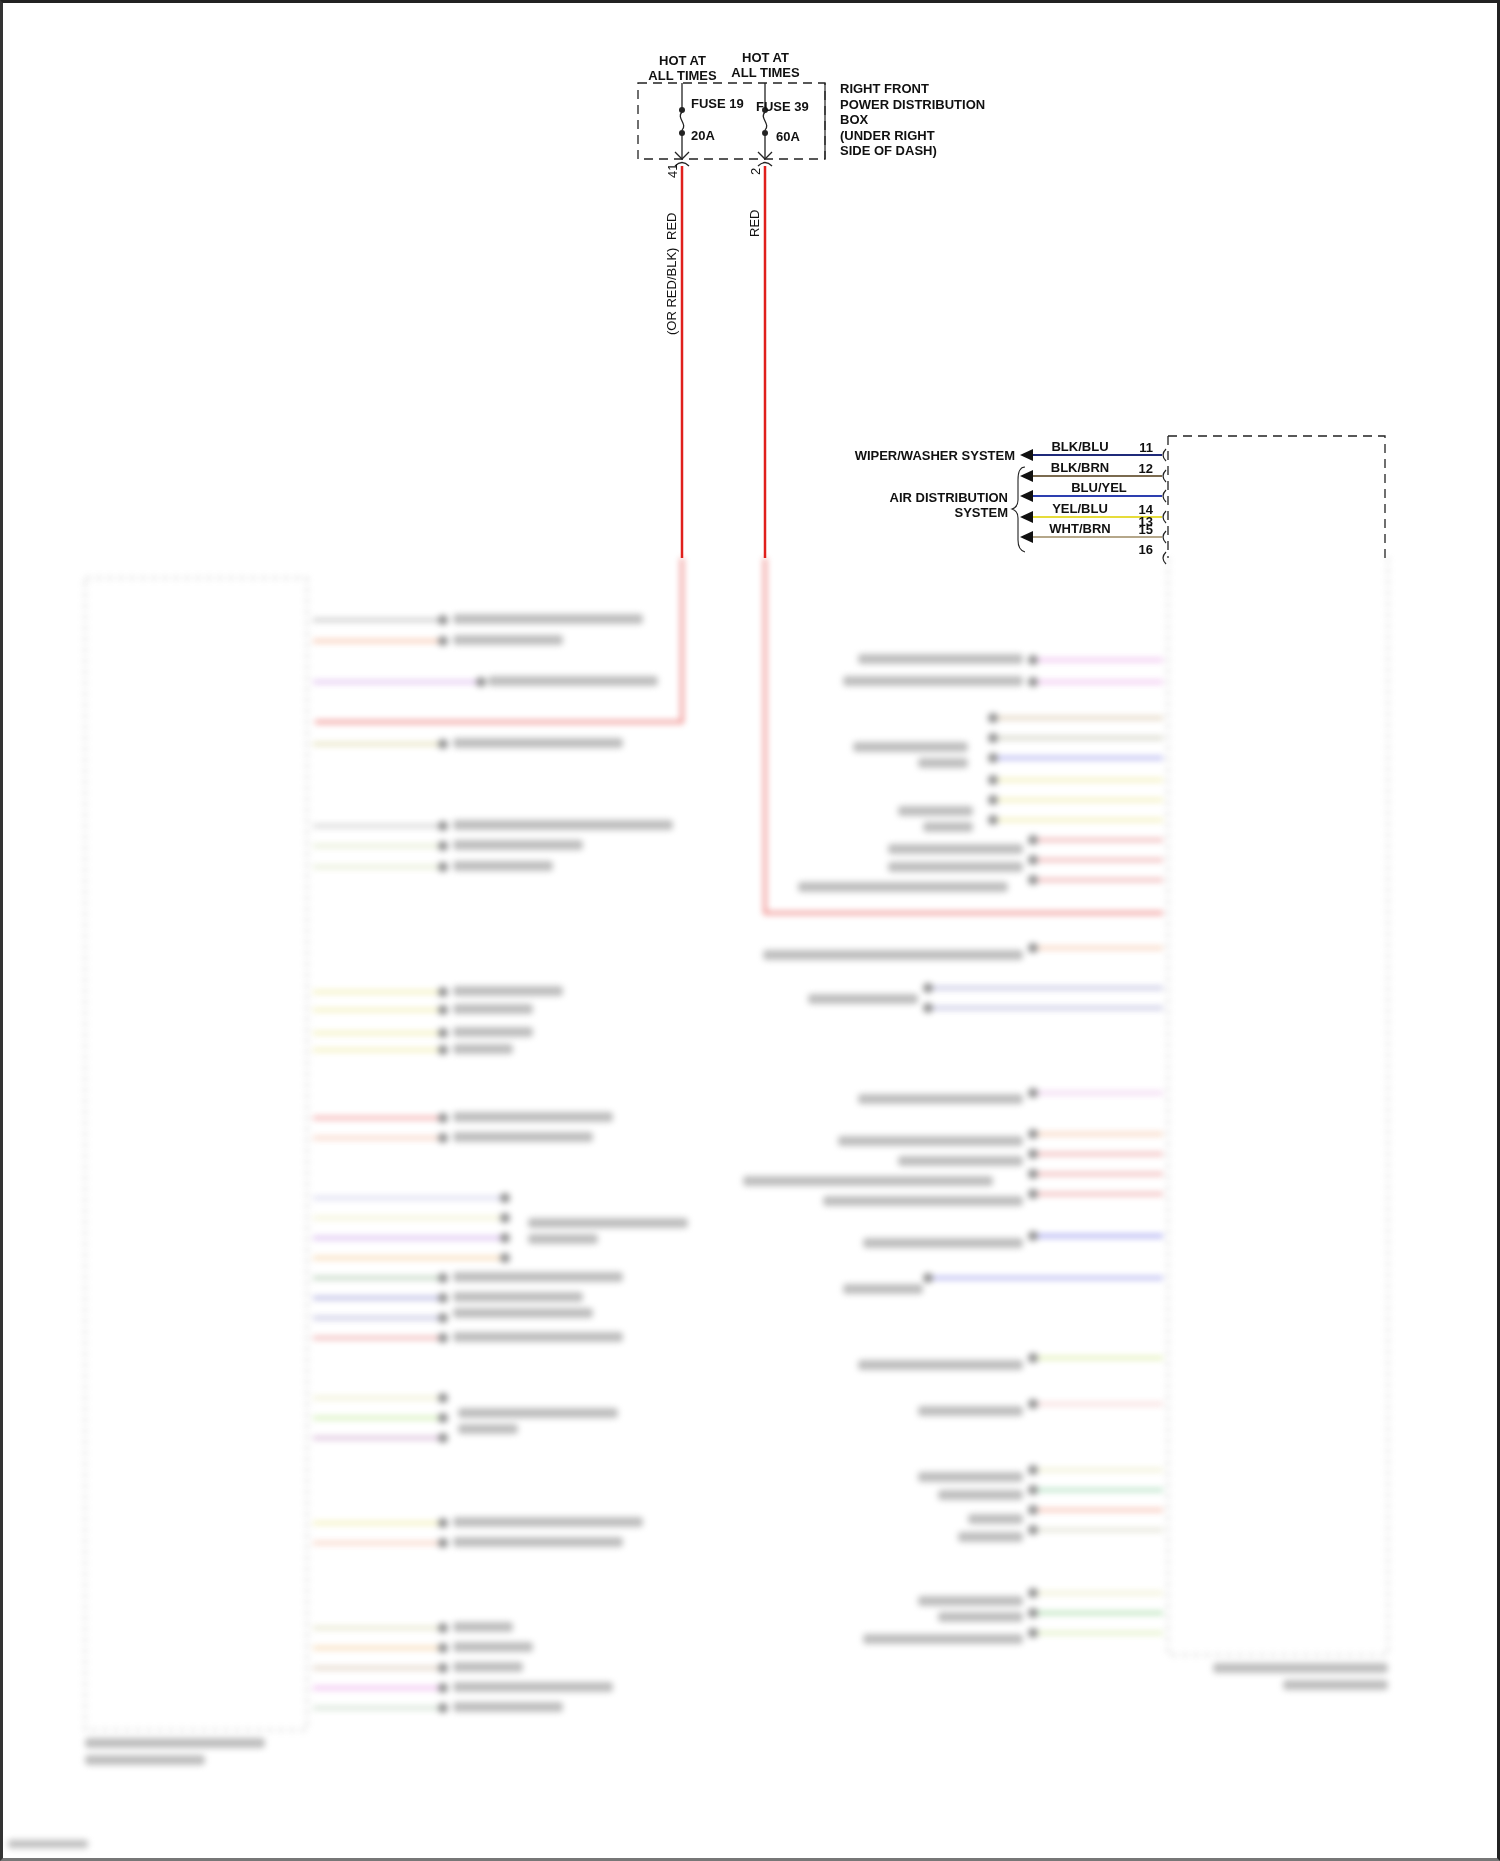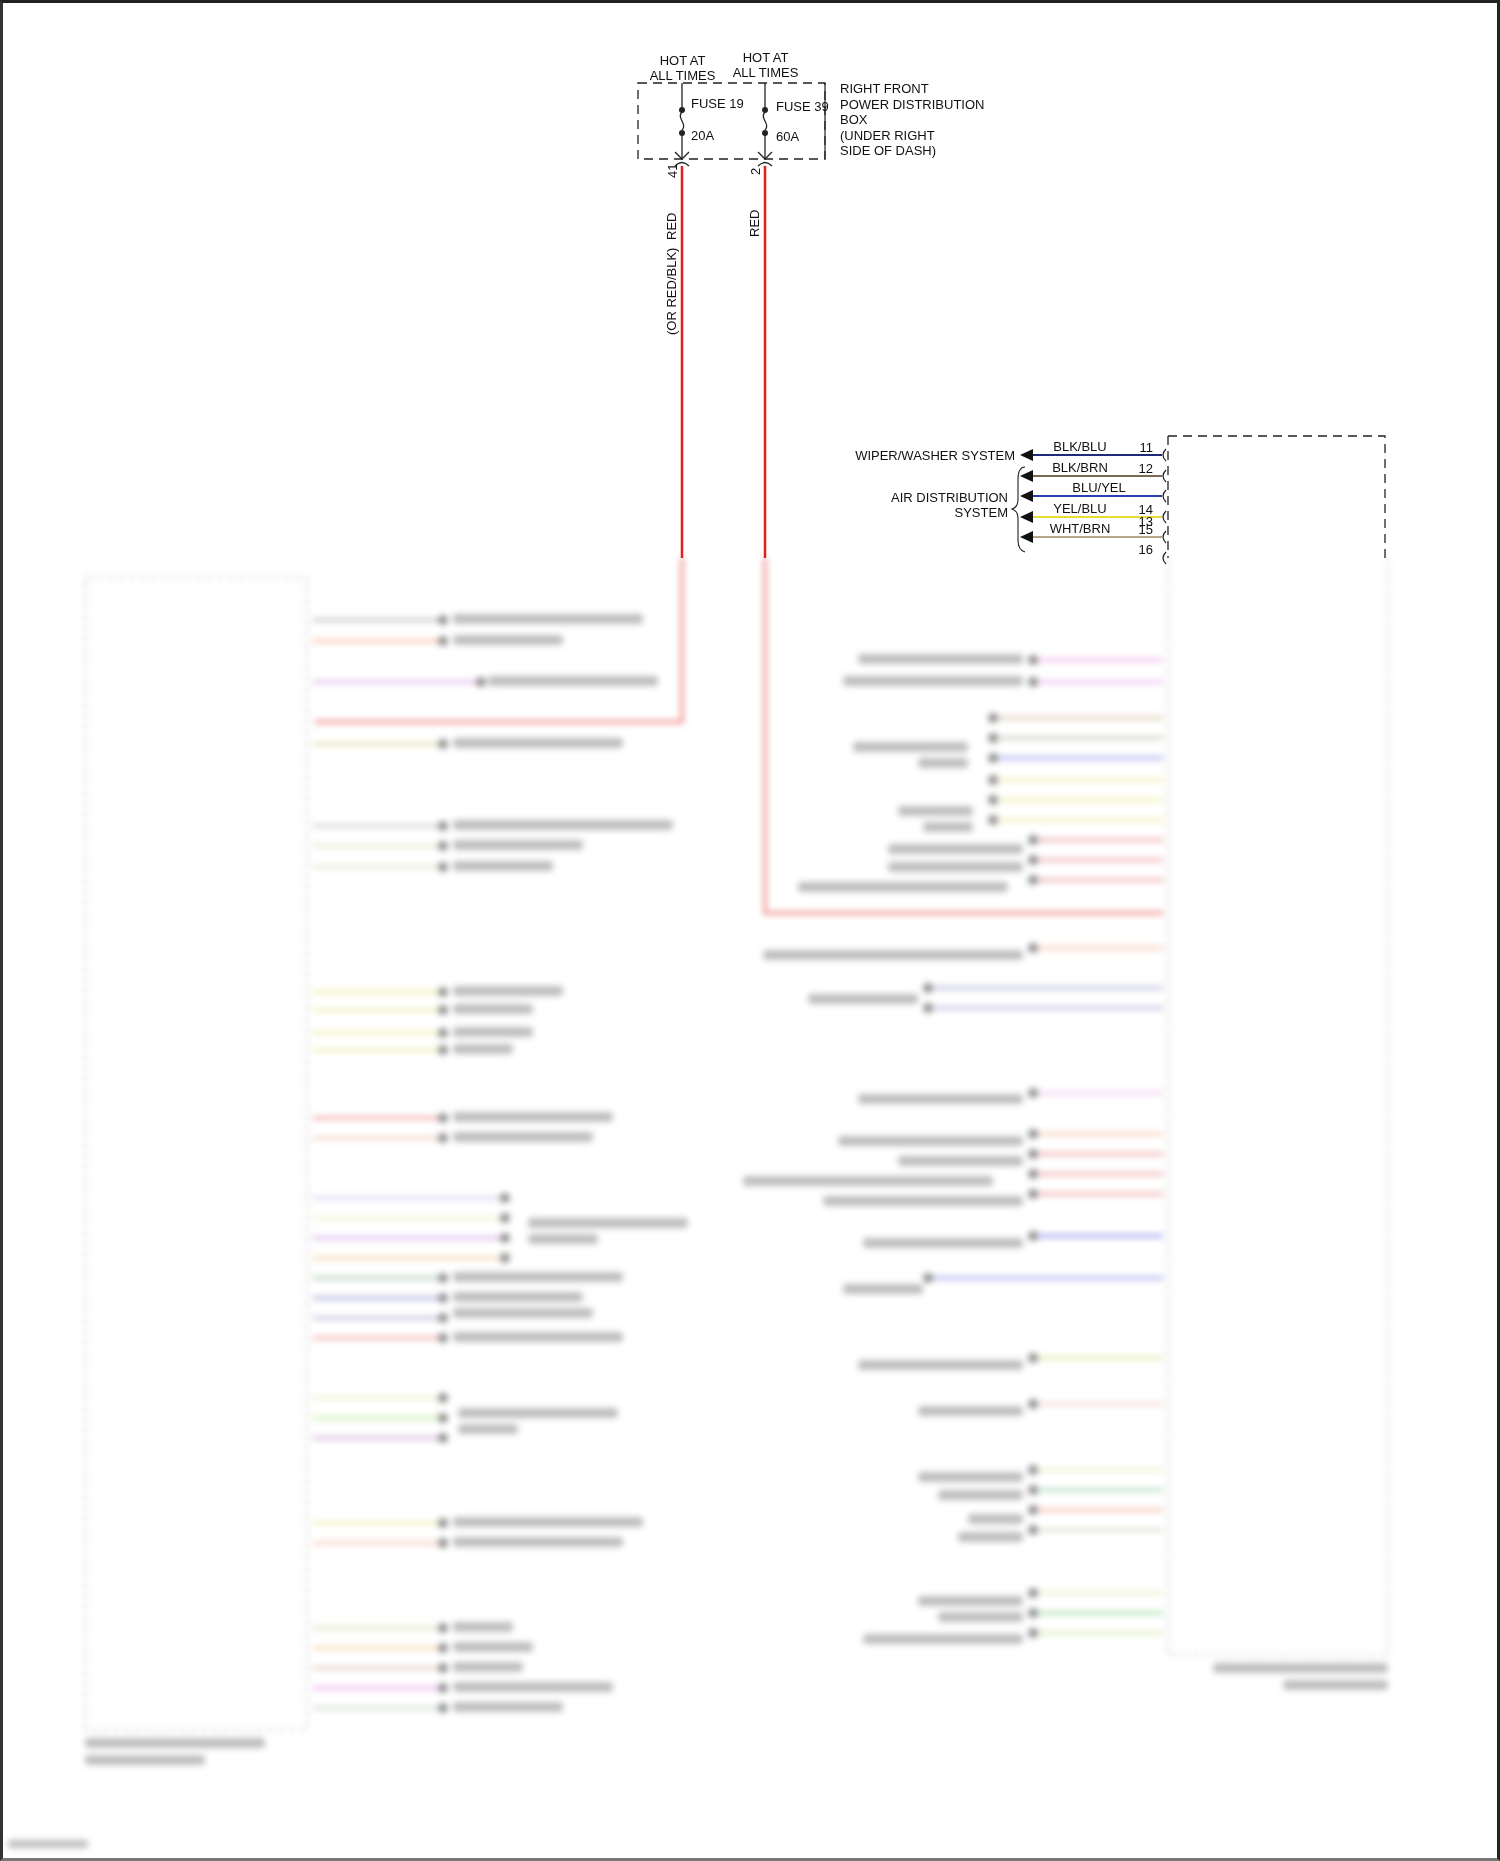--- a/index.html
+++ b/index.html
@@ -1,19 +1,19 @@
 <!DOCTYPE html>
 <html><head>
 <meta charset="utf-8">
 <style>
   html,body{margin:0;padding:0;background:#fff;}
   body{width:1500px;height:1861px;position:relative;overflow:hidden;font-family:"Liberation Sans",sans-serif;}
   .frame{position:absolute;left:0;top:0;width:1494px;height:1855px;border:3px solid #222;border-bottom-color:#777;border-left-color:#333;}
   svg{position:absolute;left:0;top:0;}
-  .lbl{position:absolute;font-size:13px;color:#111;line-height:15px;white-space:nowrap;}
+  .lbl{position:absolute;font-size:13px;color:#111;line-height:15px;white-space:nowrap;font-weight:bold;}
   .c{text-align:center;}
   .r{text-align:right;}
   .vert{position:absolute;font-size:13px;color:#111;transform:rotate(-90deg);transform-origin:left top;white-space:nowrap;}
   .blurzone{position:absolute;left:3px;top:558px;width:1494px;height:1300px;filter:blur(3px);opacity:0.55;}
   .ph{fill:#888;}
 </style>
 </head>
 <body>
 
 <div class="frame"></div>
@@ -78,21 +78,21 @@
 <div class="lbl c" style="left:640px;top:53px;width:85px;">
   <div>HOT AT</div>
   <div>ALL TIMES</div>
 </div>
 <div class="lbl c" style="left:723px;top:50px;width:85px;">
   <div>HOT AT</div>
   <div>ALL TIMES</div>
 </div>
 <div class="lbl" style="left:691px;top:96px;">FUSE 19</div>
 <div class="lbl" style="left:691px;top:128px;">20A</div>
-<div class="lbl" style="left:776px;top:99px;">FUSE 39</div>
+<div class="lbl" style="left:756px;top:99px;">FUSE 39</div>
 <div class="lbl" style="left:776px;top:129px;">60A</div>
 <div class="lbl" style="left:827px;top:81px;line-height:15.5px;padding-left:13px;">
   <div>RIGHT FRONT</div>
   <div>POWER DISTRIBUTION</div>
   <div>BOX</div>
   <div>(UNDER RIGHT</div>
   <div>SIDE OF DASH)</div>
 </div>
 
 <div class="vert" style="left:665px;top:178px;">41</div>

